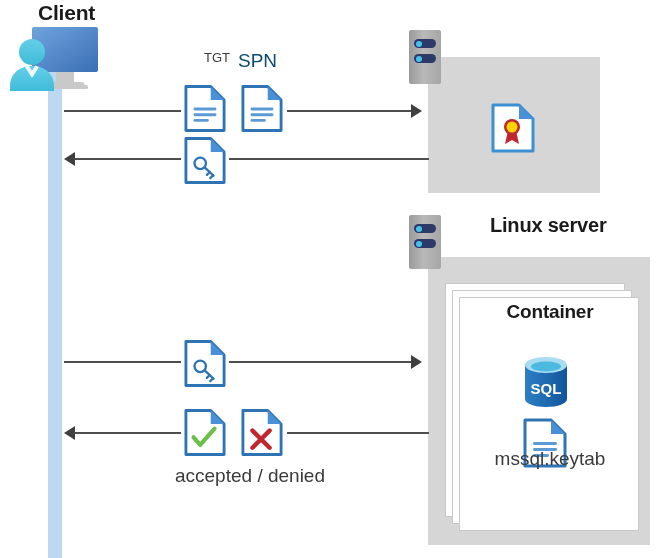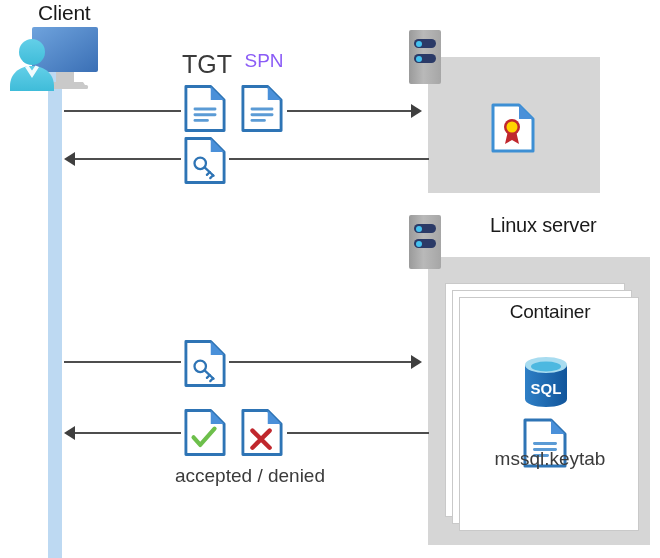--- a/index.html
+++ b/index.html
@@ -2,27 +2,27 @@
 <html><head>
 <meta charset="utf-8">
 <style>
   html,body{margin:0;padding:0;background:#ffffff;}
   body{width:660px;height:558px;position:relative;overflow:hidden;
        font-family:"Liberation Sans","DejaVu Sans",sans-serif;color:#3b3b3b;}
   .abs{position:absolute;}
   
   #client-lifeline{left:48px;top:62px;width:14px;height:496px;background:#bdd9f2;}
   
-  .title-bold{font-weight:normal;color:#1a1a1a;letter-spacing:-0.2px;}
+  .title-bold{font-weight:bold;color:#1a1a1a;letter-spacing:-0.2px;}
   #client-label{left:38px;top:0px;width:120px;font-size:21px;line-height:26px;}
   #dc-label{left:462px;top:2px;width:180px;font-size:20px;line-height:26px;}
   #linux-label{left:462px;top:212px;width:190px;font-size:20px;line-height:26px;margin-left:28px;}
   #container-label{left:460px;top:300px;width:180px;font-size:19px;line-height:24px;text-align:center;}
-  #tgt-label{left:182px;top:50px;width:48px;font-size:25px;text-align:right;color:#3b3b3b;}
-  #spn-label{left:238px;top:50px;width:52px;font-size:19px;text-align:center;color:#8b5cf6;}
+  #tgt-label{left:182px;top:50px;width:48px;font-size:13px;text-align:right;color:#3b3b3b;}
+  #spn-label{left:238px;top:50px;width:52px;font-size:19px;text-align:left;color:#0c4a6e;}
   #keytab-label{left:455px;top:448px;width:190px;font-size:19px;text-align:center;color:#3b3b3b;}
   #result-label{left:110px;top:465px;width:280px;font-size:19px;text-align:center;color:#3b3b3b;}
   
   .gray-panel{background:#d6d6d6;}
   #dc-panel{left:428px;top:57px;width:172px;height:136px;}
   #linux-panel{left:428px;top:257px;width:222px;height:288px;}
   .card{background:#ffffff;border:1px solid #c9c9c9;}
   #card-back{left:445px;top:283px;width:178px;height:232px;}
   #card-mid{left:452px;top:290px;width:178px;height:232px;}
   #card-front{left:459px;top:297px;width:178px;height:232px;}

